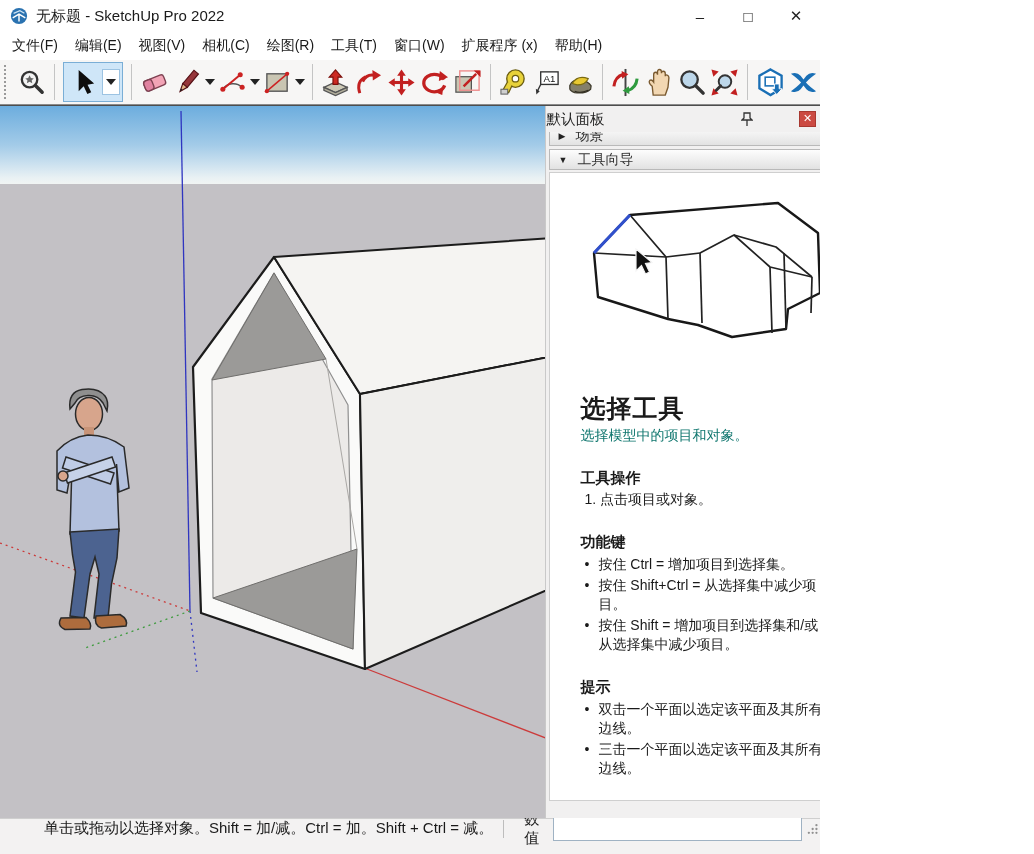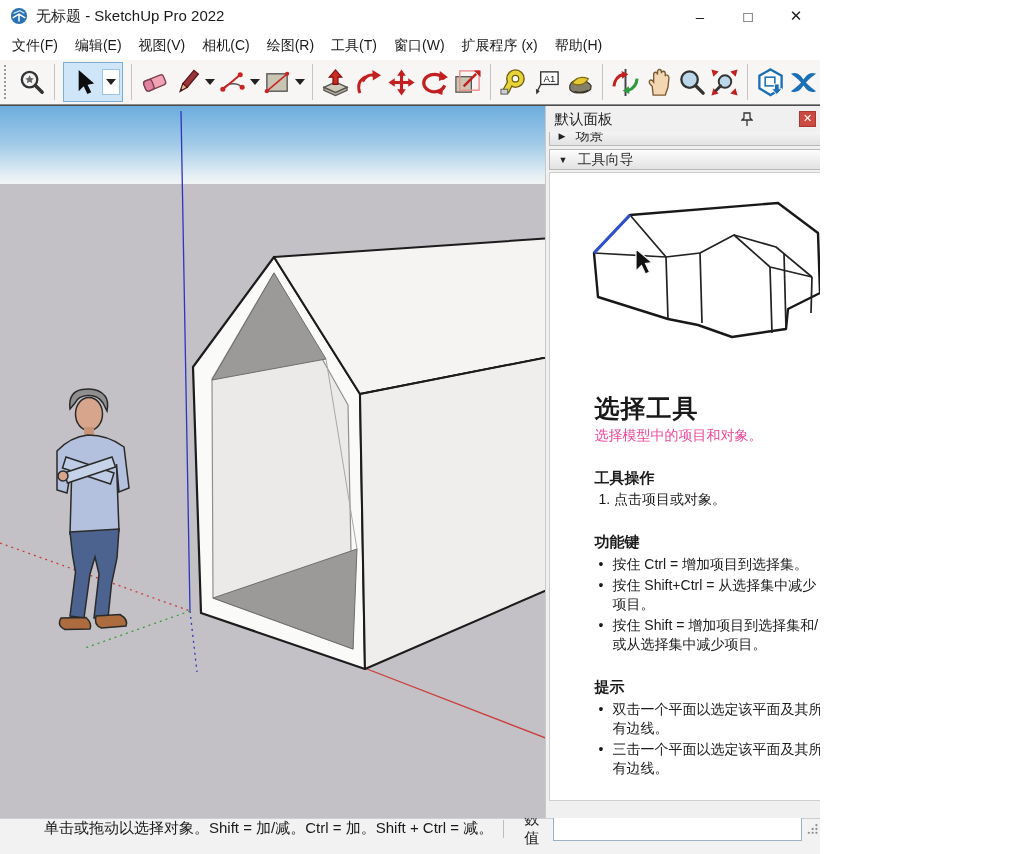--- a/index.html
+++ b/index.html
@@ -30,34 +30,34 @@
   .select-group .ddbox { width:18px; height:26px; background:#fff; border:1px solid #9cc3e2; display:flex; align-items:center; justify-content:center; }
   .select-group .ddbox i { width:0;height:0;border-left:5px solid transparent;border-right:5px solid transparent;border-top:6px solid #222; }
 
   
   .main { position:relative; height:713px; display:flex; border-top:1px solid #4d4d4d; }
   .viewport { position:relative; width:688px; height:712px; overflow:hidden; }
   .viewport svg { display:block; }
 
   
   .panel { position:relative; width:346px; height:712px; background:#f1f0f0; border-left:1px solid #c9c9c9; font-size:14px; }
-  .panel-header { position:absolute; top:0; left:0; right:0; height:26px; display:flex; align-items:center; padding:0 4px 0 8px;gap:36px; }
+  .panel-header { position:absolute; top:0; left:0; right:0; height:26px; display:flex; align-items:center; padding:0 4px 0 0;gap:36px; }
   .panel-title { font-size:14.5px; color:#222; }
   .pin-btn { margin-left:auto; width:20px; height:20px; display:flex; align-items:center; justify-content:center; margin-right:6px; }
   .panel-close { width:17px; height:16px; background:#cb4a42; border:1px solid #a83830; color:#fff; font-size:11px; line-height:13px; text-align:center; font-weight:bold; }
   .sec-clip { position:absolute; top:26px; left:3px; width:322px; height:15px; overflow:hidden; }
   .sec-bar { height:21px; display:flex; align-items:center; background:linear-gradient(#fdfdfd,#e2e2e2); border:1px solid #b9b9b9; padding:0 4px 0 8px; color:#333; }
   .sec-bar .arrow { font-size:9px; margin-right:10px; color:#222; }
   .sec-bar .x-btn { margin-left:auto; width:16px; height:15px; background:#f2f2f2; border:1px solid #a9a9a9; font-size:10px; line-height:12px; text-align:center; color:#444; }
   .sec-instructor { position:absolute; top:43px; left:3px; width:322px; }
   .instructor-body { position:absolute; top:66px; left:3px; width:322px; height:629px; background:#fff; border:1px solid #cfcfcf; overflow:hidden; }
-  .doc { padding:0 42px 0 44px; }
+  .doc { padding:0 42px 0 30px; }
   .sketch-wrap { margin:20px 0 0 30px; }
   .doc h1 { font-size:25px; margin-top:36px; letter-spacing:1px; }
-  .doc .subtitle { font-size:14px; color:#ec4899; margin-top:2px; }
+  .doc .subtitle { font-size:14px; color:#0f766e; margin-top:2px; }
   .doc h2 { font-size:15px; margin-top:24px; }
   .doc .step { font-size:14px; margin-top:3px; padding-left:4px; }
   .doc ul { list-style:none; margin-top:3px; }
   .doc li { position:relative; padding-left:18px; font-size:14px; line-height:19px; margin-top:2px; }
   .doc li::before { content:"•"; position:absolute; left:4px; }
   .tips-clip { max-height:96px; overflow:hidden; }
 
   
   .in-scroll { position:absolute; top:0; right:0; width:17px; height:627px; background:#f3f3f3; border-left:1px solid #e0e0e0; }
   .in-thumb { position:absolute; top:70px; left:2px; width:13px; height:430px; background:#cdcdcd; }

